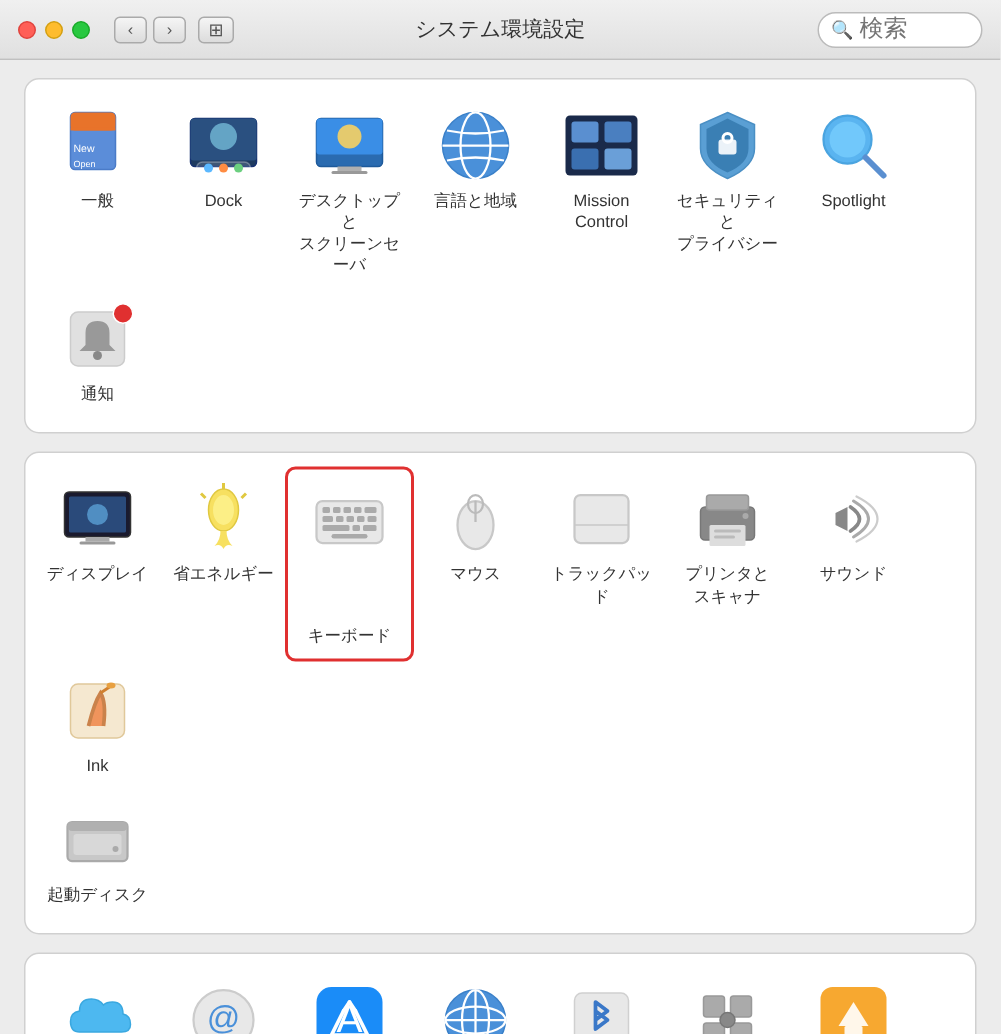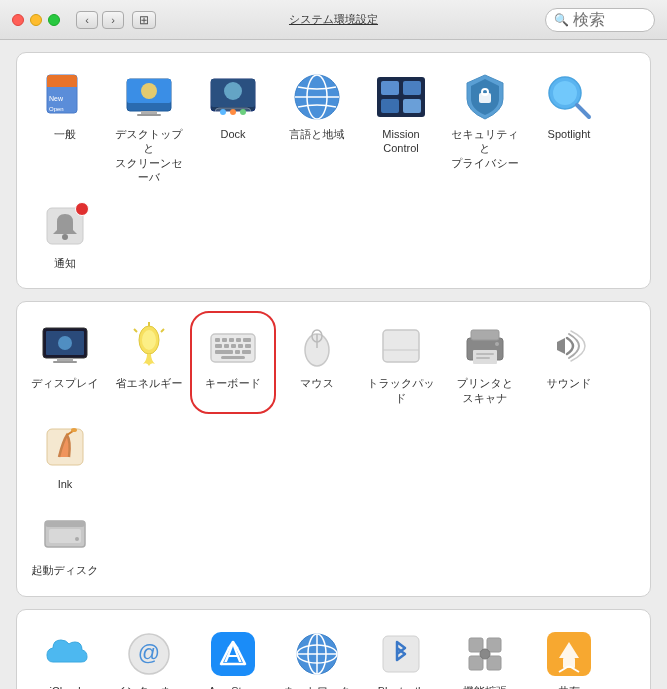--- a/index.html
+++ b/index.html
@@ -52,24 +52,23 @@
       justify-content: center;
       font-size: 11px;
       color: #555;
       cursor: pointer;
     }
 
     .titlebar-title {
       position: absolute;
       left: 50%;
       transform: translateX(-50%);
-      font-size: 11px;
+      font-size: 14px;
       font-weight: 500;
       color: #333;
-      text-decoration: underline;
     }
 
     .titlebar-grid-btn {
       margin-left: 8px;
       width: 24px; height: 18px;
       background: linear-gradient(to bottom, #f5f5f5, #dcdcdc);
       border: 1px solid #aaa;
       border-radius: 4px;
       display: flex;
       align-items: center;
@@ -134,21 +133,22 @@
       align-items: center;
       width: 80px;
       padding: 6px 4px;
       border-radius: 8px;
       cursor: pointer;
       position: relative;
     }
     .icon-item.selected {
       outline: 2px solid #e03030;
       outline-offset: 1px;
-      border-radius: 16px;
+      border-radius: 4px;
+      gap: 41px;
     }
 
     .icon-img {
       width: 52px;
       height: 52px;
       display: flex;
       align-items: center;
       justify-content: center;
       font-size: 36px;
       margin-bottom: 4px;
@@ -213,43 +213,43 @@
           <text x="10" y="30" font-size="7" fill="white">New</text>
           <text x="10" y="40" font-size="6" fill="white">Open</text>
         </svg>
       </div>
       <span class="icon-label">一般</span>
     </div>
 
     <div class="icon-item">
       <div class="icon-img">
         <svg width="52" height="52" viewBox="0 0 52 52">
-          <rect x="4" y="8" width="44" height="32" rx="3" fill="#2a6bb0" stroke="#1e5a9a" stroke-width="1"></rect>
-          <rect x="4" y="8" width="44" height="24" rx="2" fill="#3a8ee6"></rect>
-          <ellipse cx="26" cy="20" rx="8" ry="8" fill="#f7d060" opacity="0.9"></ellipse>
-          <rect x="18" y="40" width="16" height="3" fill="#b0b0b0"></rect>
-          <rect x="14" y="43" width="24" height="2" rx="1" fill="#999"></rect>
-        </svg>
-      </div>
-      <span class="icon-label">デスクトップと<br>スクリーンセーバ</span>
-    </div>
-
-    <div class="icon-item">
-      <div class="icon-img">
-        <svg width="52" height="52" viewBox="0 0 52 52">
           <rect x="4" y="8" width="44" height="32" rx="3" fill="#1e3a5f" stroke="#153070" stroke-width="1"></rect>
           <rect x="4" y="8" width="44" height="28" rx="2" fill="#2a5080"></rect>
           <ellipse cx="26" cy="20" rx="9" ry="9" fill="#7ec8e3" opacity="0.7"></ellipse>
           <rect x="8" y="37" width="36" height="8" rx="4" fill="rgba(255,255,255,0.15)" stroke="rgba(255,255,255,0.3)" stroke-width="1"></rect>
           <circle cx="16" cy="41" r="3" fill="#5bb8ff"></circle>
           <circle cx="26" cy="41" r="3" fill="#ff8c42"></circle>
           <circle cx="36" cy="41" r="3" fill="#6bcf7f"></circle>
         </svg>
       </div>
       <span class="icon-label">Dock</span>
+    </div>
+
+    <div class="icon-item">
+      <div class="icon-img">
+        <svg width="52" height="52" viewBox="0 0 52 52">
+          <rect x="4" y="8" width="44" height="32" rx="3" fill="#2a6bb0" stroke="#1e5a9a" stroke-width="1"></rect>
+          <rect x="4" y="8" width="44" height="24" rx="2" fill="#3a8ee6"></rect>
+          <ellipse cx="26" cy="20" rx="8" ry="8" fill="#f7d060" opacity="0.9"></ellipse>
+          <rect x="18" y="40" width="16" height="3" fill="#b0b0b0"></rect>
+          <rect x="14" y="43" width="24" height="2" rx="1" fill="#999"></rect>
+        </svg>
+      </div>
+      <span class="icon-label">デスクトップと<br>スクリーンセーバ</span>
     </div>
 
     <div class="icon-item">
       <div class="icon-img">
         <svg width="52" height="52" viewBox="0 0 52 52">
           <circle cx="26" cy="26" r="22" fill="#4a90d9" stroke="#3a80c9" stroke-width="1"></circle>
           <ellipse cx="26" cy="26" rx="10" ry="22" fill="none" stroke="white" stroke-width="1.5"></ellipse>
           <line x1="4" y1="26" x2="48" y2="26" stroke="white" stroke-width="1.5"></line>
           <path d="M7 16 Q26 20 45 16" stroke="white" stroke-width="1.5" fill="none"></path>
           <path d="M7 36 Q26 32 45 36" stroke="white" stroke-width="1.5" fill="none"></path>

